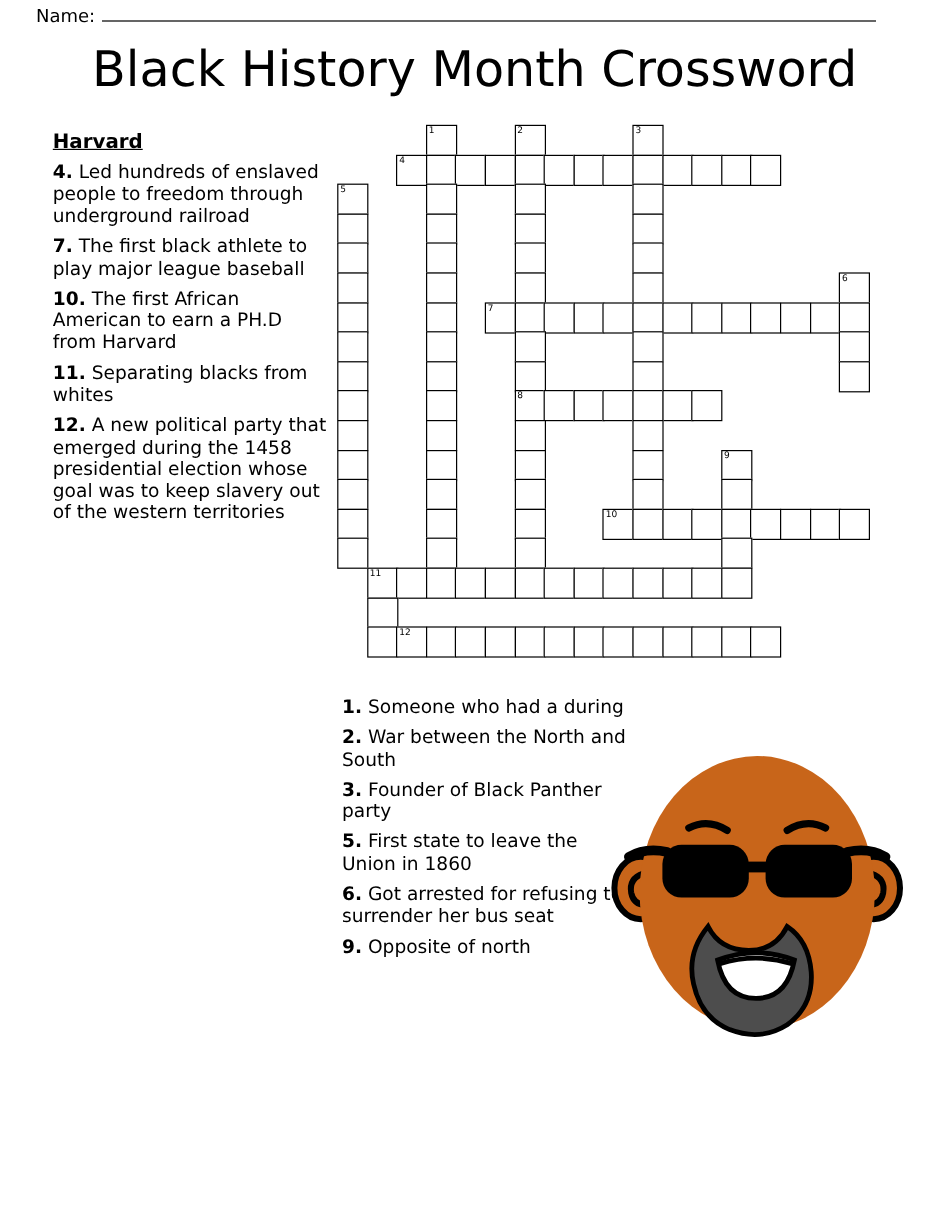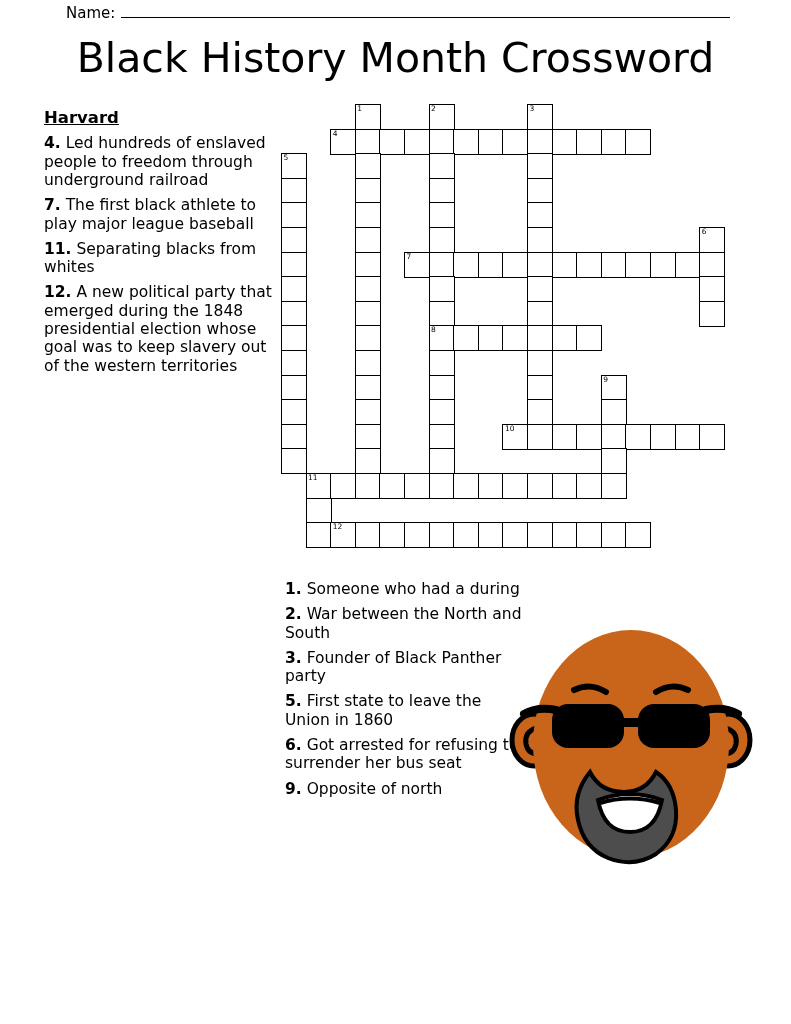--- a/index.html
+++ b/index.html
@@ -19,21 +19,21 @@
   
   .name-row {
     position: absolute;
     top: 4px;
     left: 30px;
     width: 700px;
     display: flex;
     align-items: baseline;
     font-size: 15px;
   }
-  .name-label { white-space: nowrap; margin-left: 36px; }
+  .name-label { white-space: nowrap; }
   .name-rule {
     flex: 1;
     border-bottom: 1.3px solid #000;
     margin-left: 6px;
     height: 13px;
   }
 
   
   .title {
     position: absolute;
@@ -117,22 +117,23 @@
   <span class="name-label">Name:</span>
   <span class="name-rule"></span>
 </div>
 
 <div class="title">Black History Month Crossword</div>
 
 <div class="clues-across">
   <span class="clue-heading">Harvard</span>
   <div class="clue"><span class="num">4.</span> <span>Led hundreds of enslaved people to freedom through underground railroad</span></div>
   <div class="clue"><span class="num">7.</span> <span>The first black athlete to play major league baseball</span></div>
+  <div class="clue"><span class="num">10.</span> <span>The first African American to earn a PH.D from Harvard</span></div>
   <div class="clue"><span class="num">11.</span> <span>Separating blacks from whites</span></div>
-  <div class="clue"><span class="num">12.</span> <span>A new political party that emerged during the 1848 presidential election whose goal was to keep slavery out of the western territories</span></div>
+  <div class="clue"><span class="num">12.</span> <span>A new political party that emerged during the 1458 presidential election whose goal was to keep slavery out of the western territories</span></div>
 </div>
 
 <div class="clues-down">
   <div class="clue"><span class="num">1.</span> <span>Someone who had a during</span></div>
   <div class="clue"><span class="num">2.</span> <span>War between the North and South</span></div>
   <div class="clue"><span class="num">3.</span> <span>Founder of Black Panther party</span></div>
   <div class="clue"><span class="num">5.</span> <span>First state to leave the Union in 1860</span></div>
   <div class="clue"><span class="num">6.</span> <span>Got arrested for refusing to surrender her bus seat</span></div>
   <div class="clue"><span class="num">9.</span> <span>Opposite of north</span></div>
 </div>

